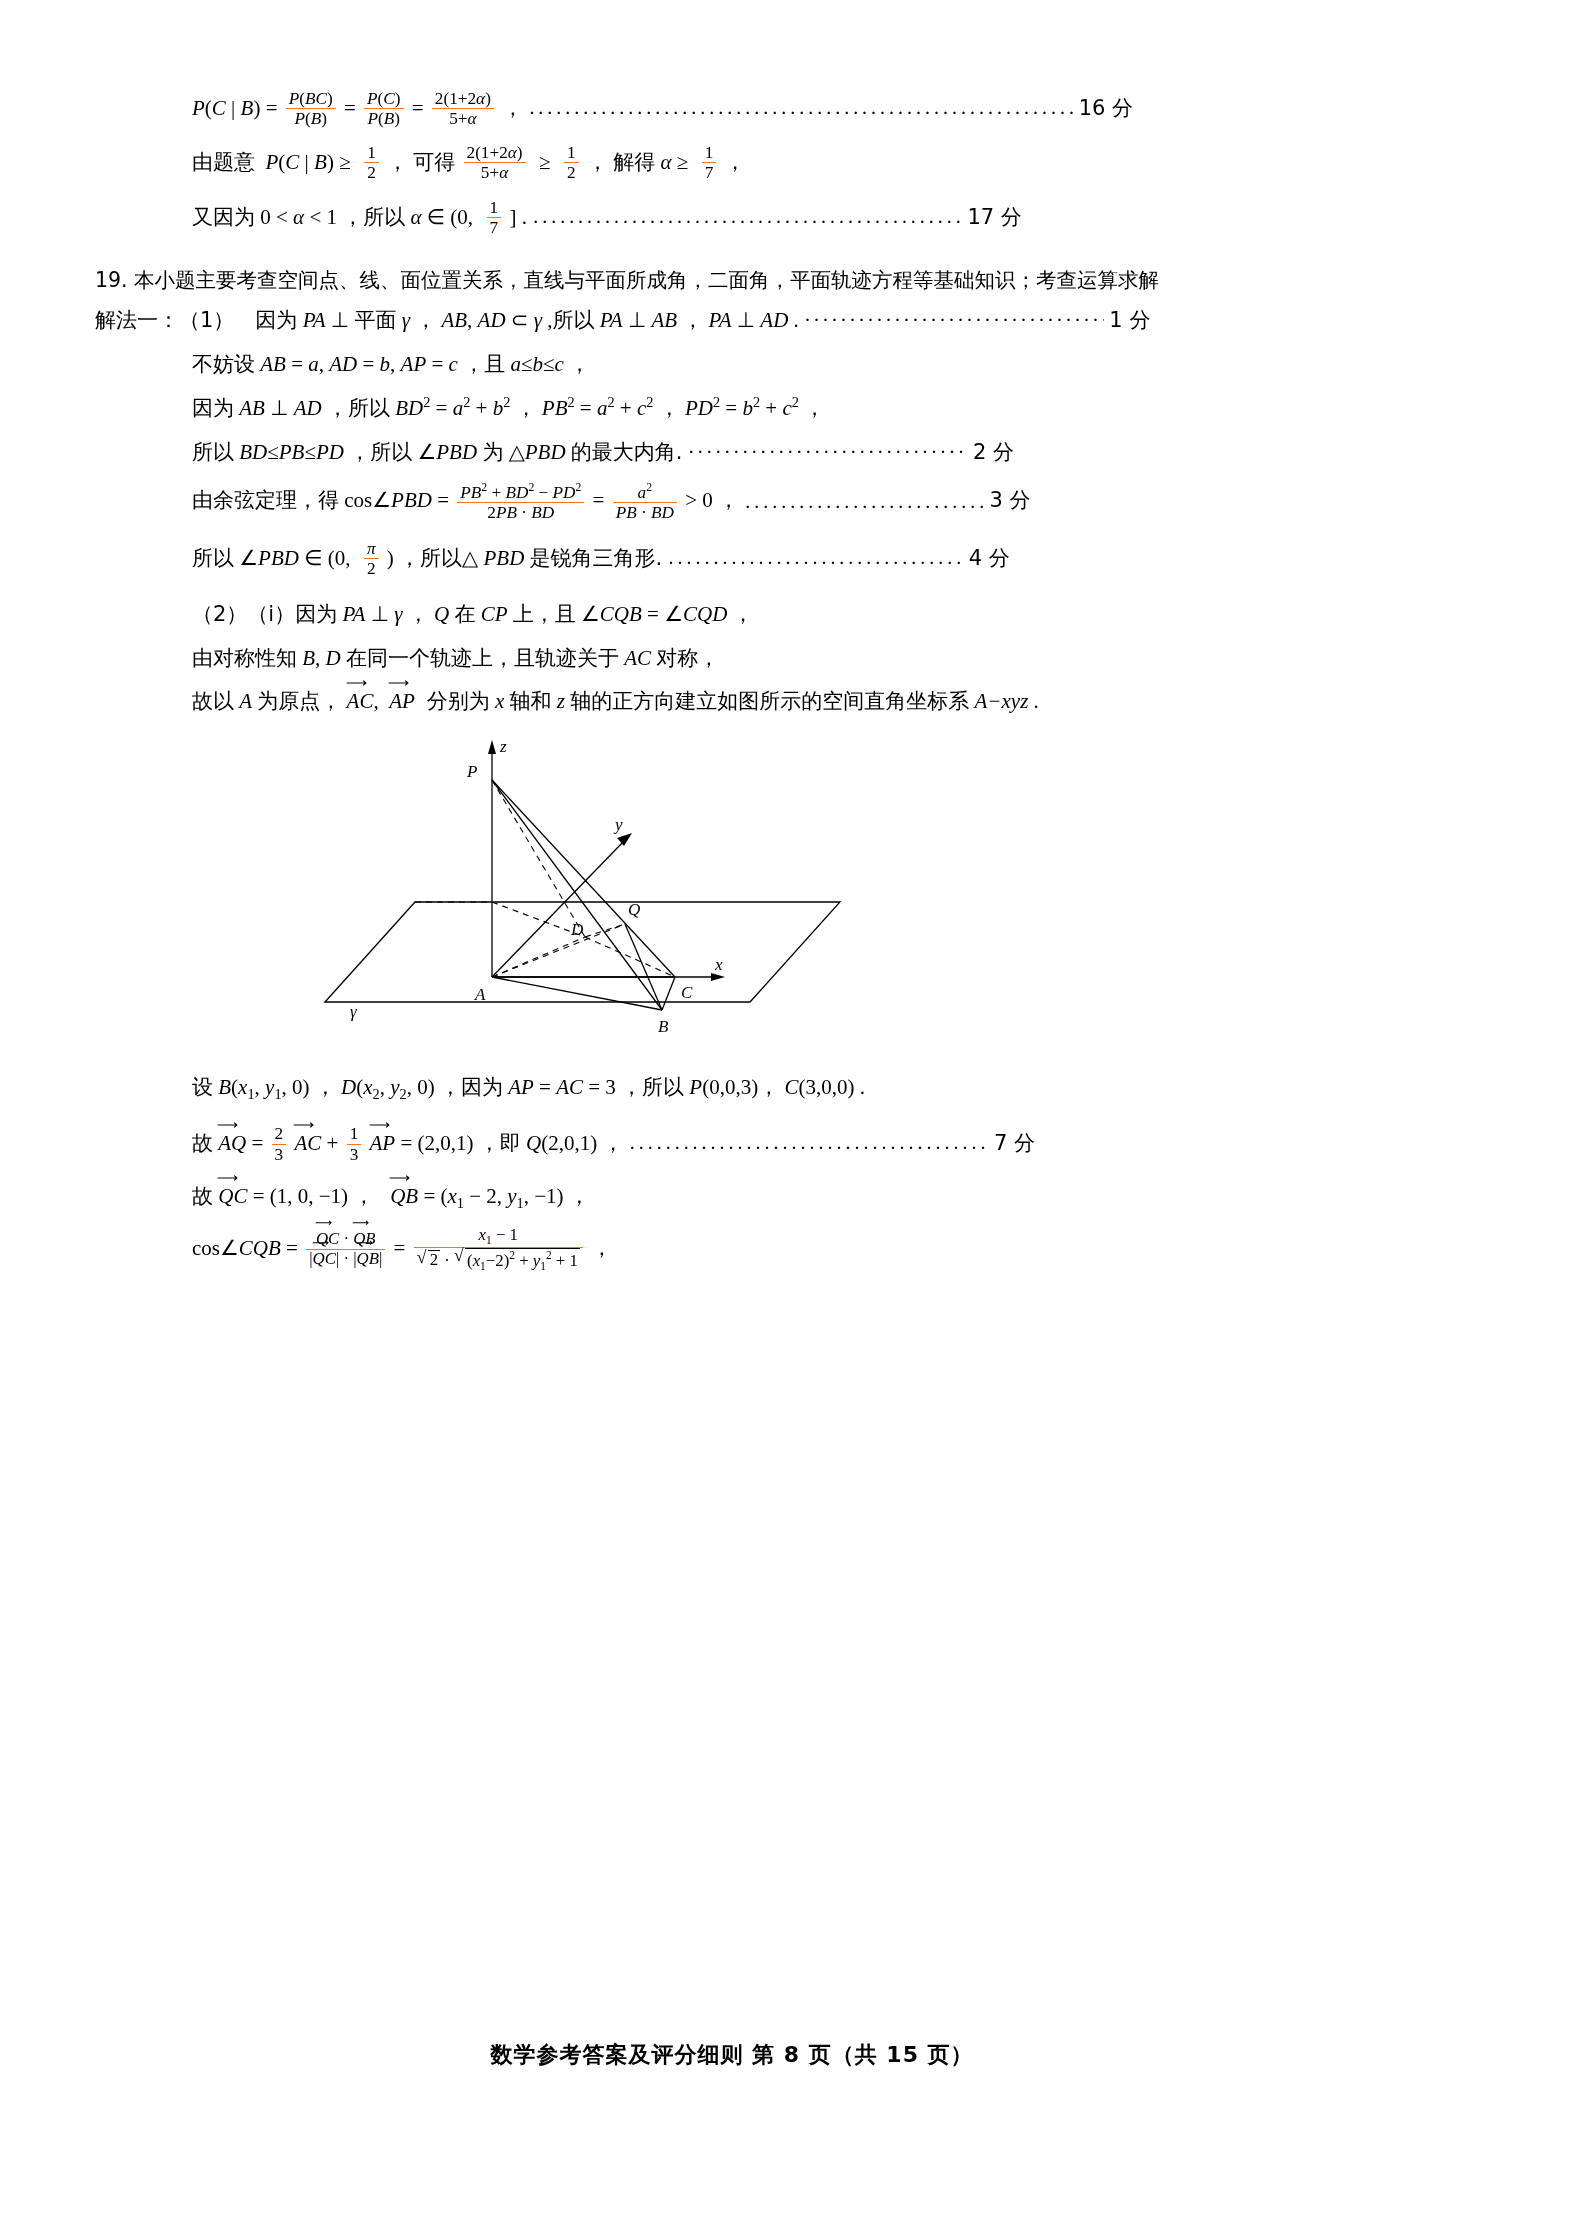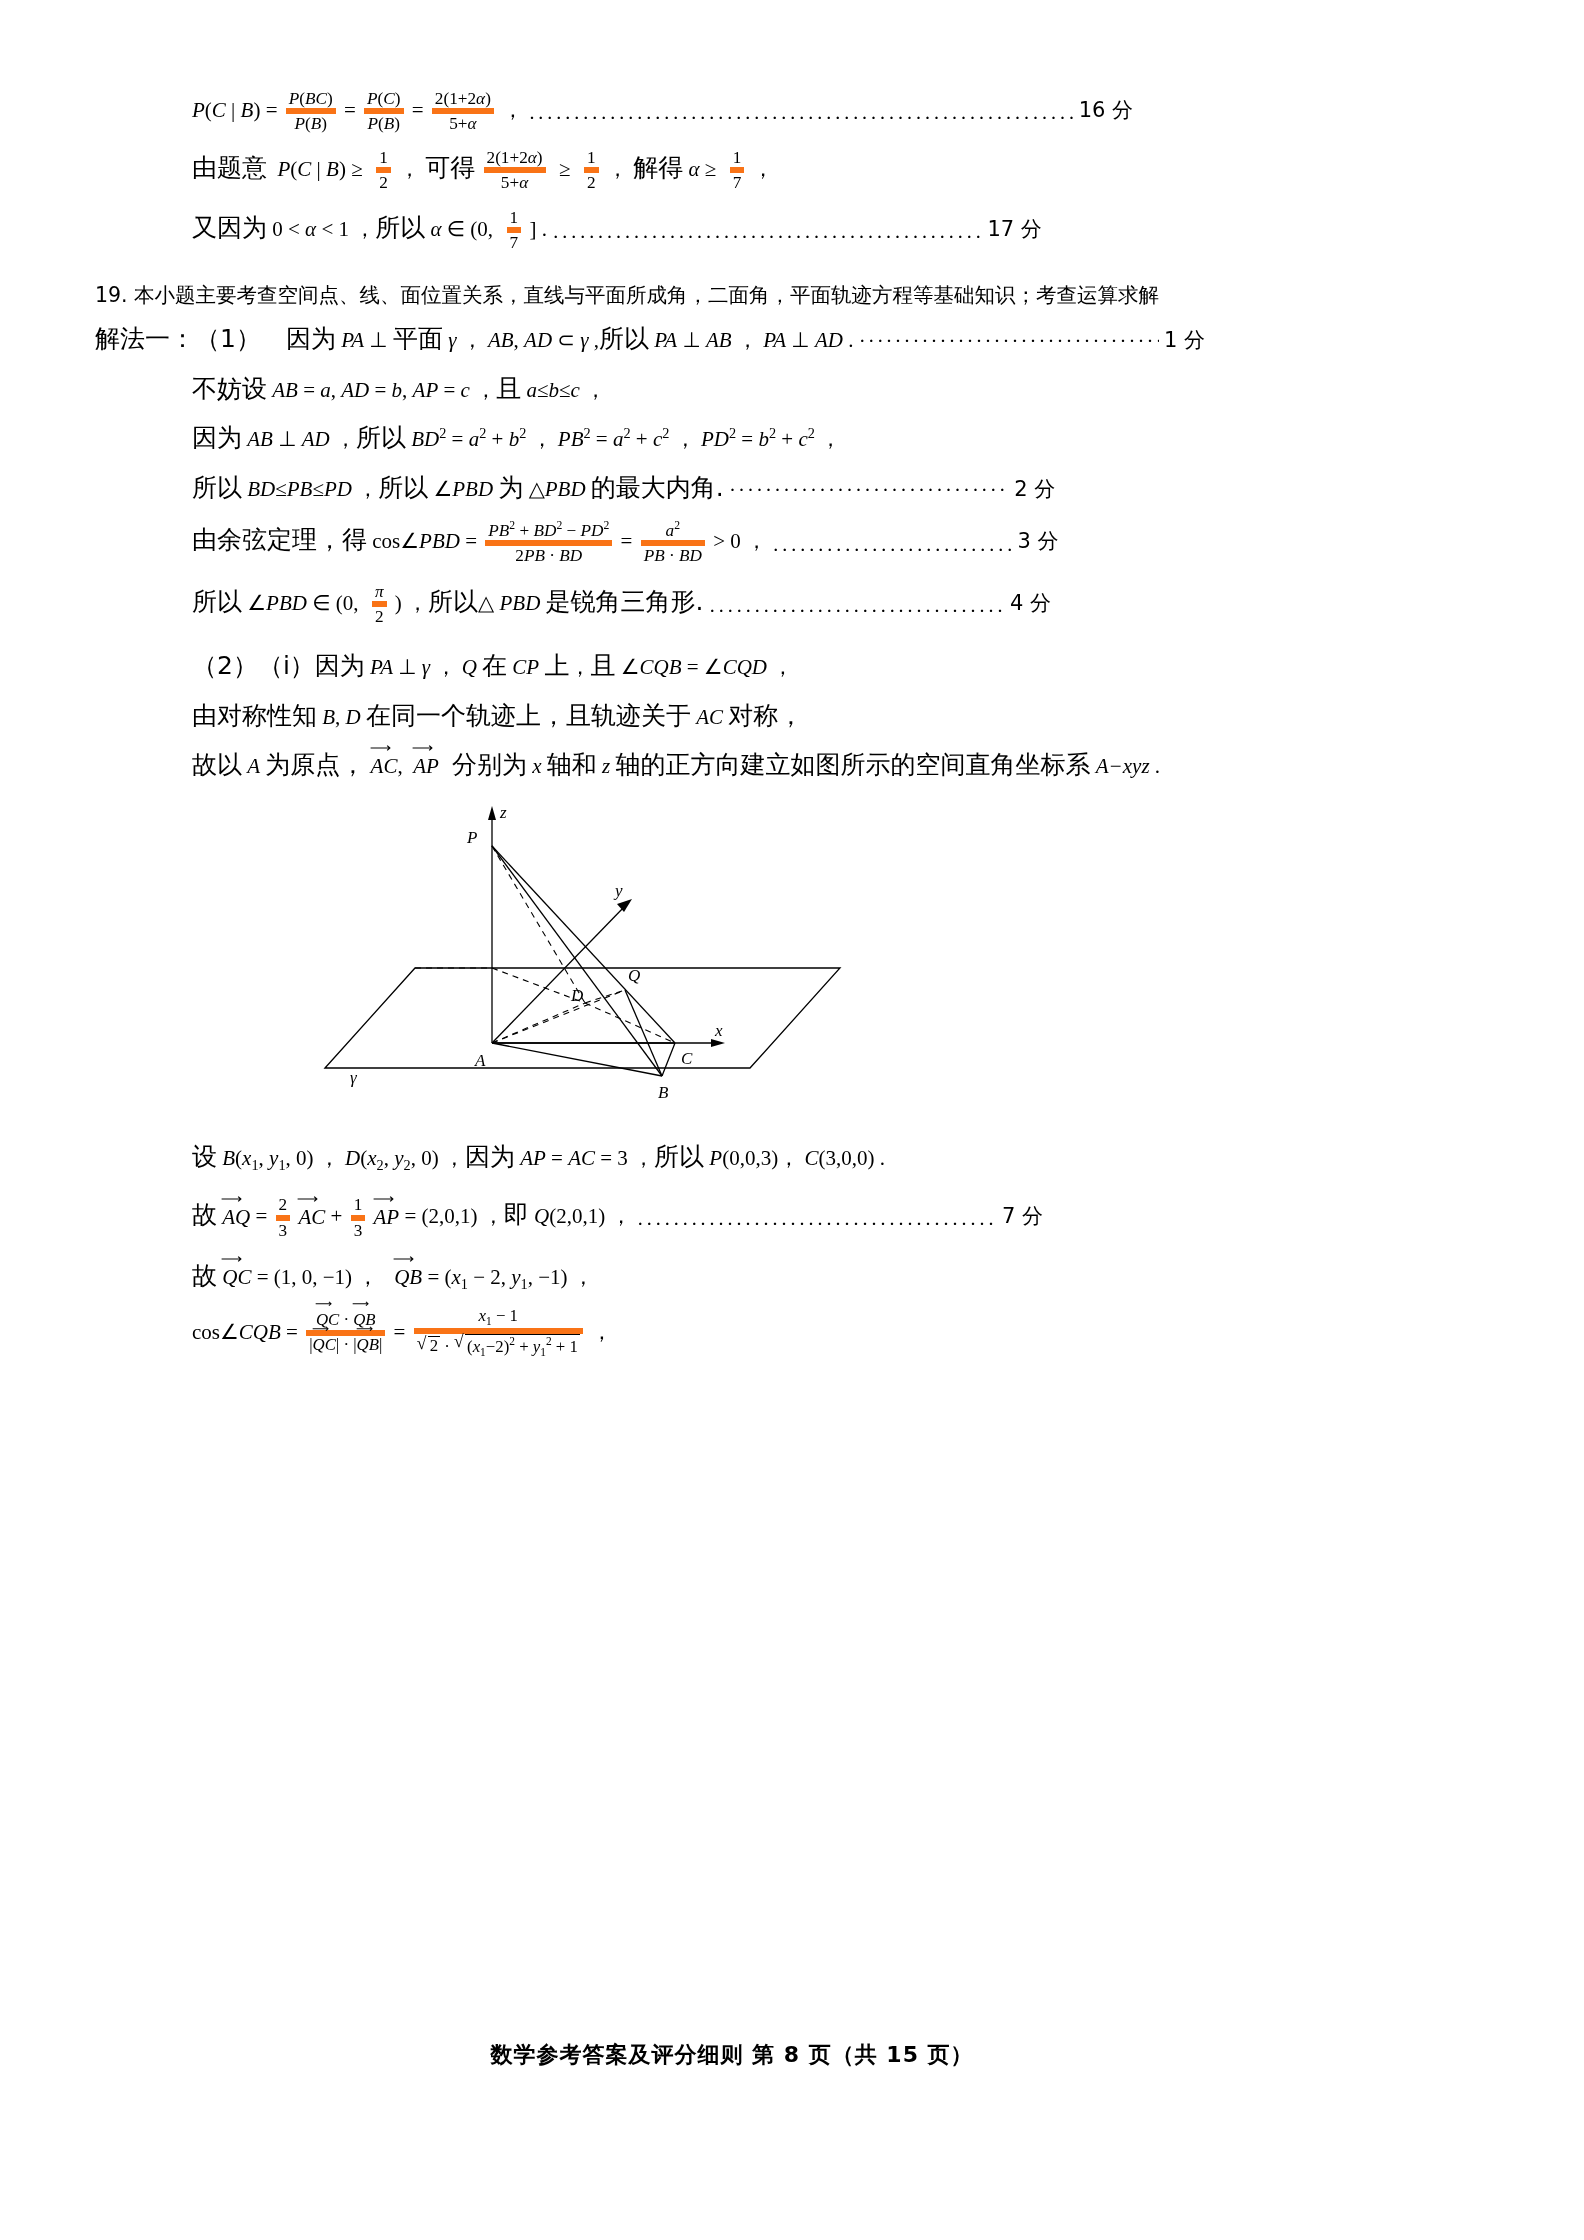--- a/index.html
+++ b/index.html
@@ -23,35 +23,35 @@
   }
   .line{
     position:relative;
     font-size:21px;
     line-height:1.5;
     margin:0 0 4px 0;
     white-space:nowrap;
   }
   .indent1{ padding-left:52px; }
   .indent0{ padding-left:0; }
-  .cn{ font-family:"DejaVu Sans", sans-serif; font-size:25px; }
+  .cn{ font-family:"DejaVu Sans", sans-serif; font-size:21px; }
   .mi{ font-family:"Liberation Serif", serif; font-style:italic; }
   .mn{ font-family:"Liberation Serif", serif; font-style:normal; }
   .frac{
     display:inline-block;
     vertical-align:middle;
     text-align:center;
     font-size:0.82em;
     line-height:1.12;
     margin:0 3px;
     position:relative;
     top:-1px;
   }
   .frac .num{ display:block; padding:0 3px; }
-  .frac .den{ display:block; padding:0 3px; border-top:6px solid #f97316; }
+  .frac .den{ display:block; padding:0 3px; border-top:1px solid #f97316; }
   .supn{ font-size:0.68em; vertical-align:super; font-style:normal;}
   .sub{ font-size:0.68em; vertical-align:sub; font-style:normal;}
   .dots{
     display:inline-block;
     overflow:hidden;
     white-space:nowrap;
     vertical-align:bottom;
     letter-spacing:2px;
     color:#000;
   }

